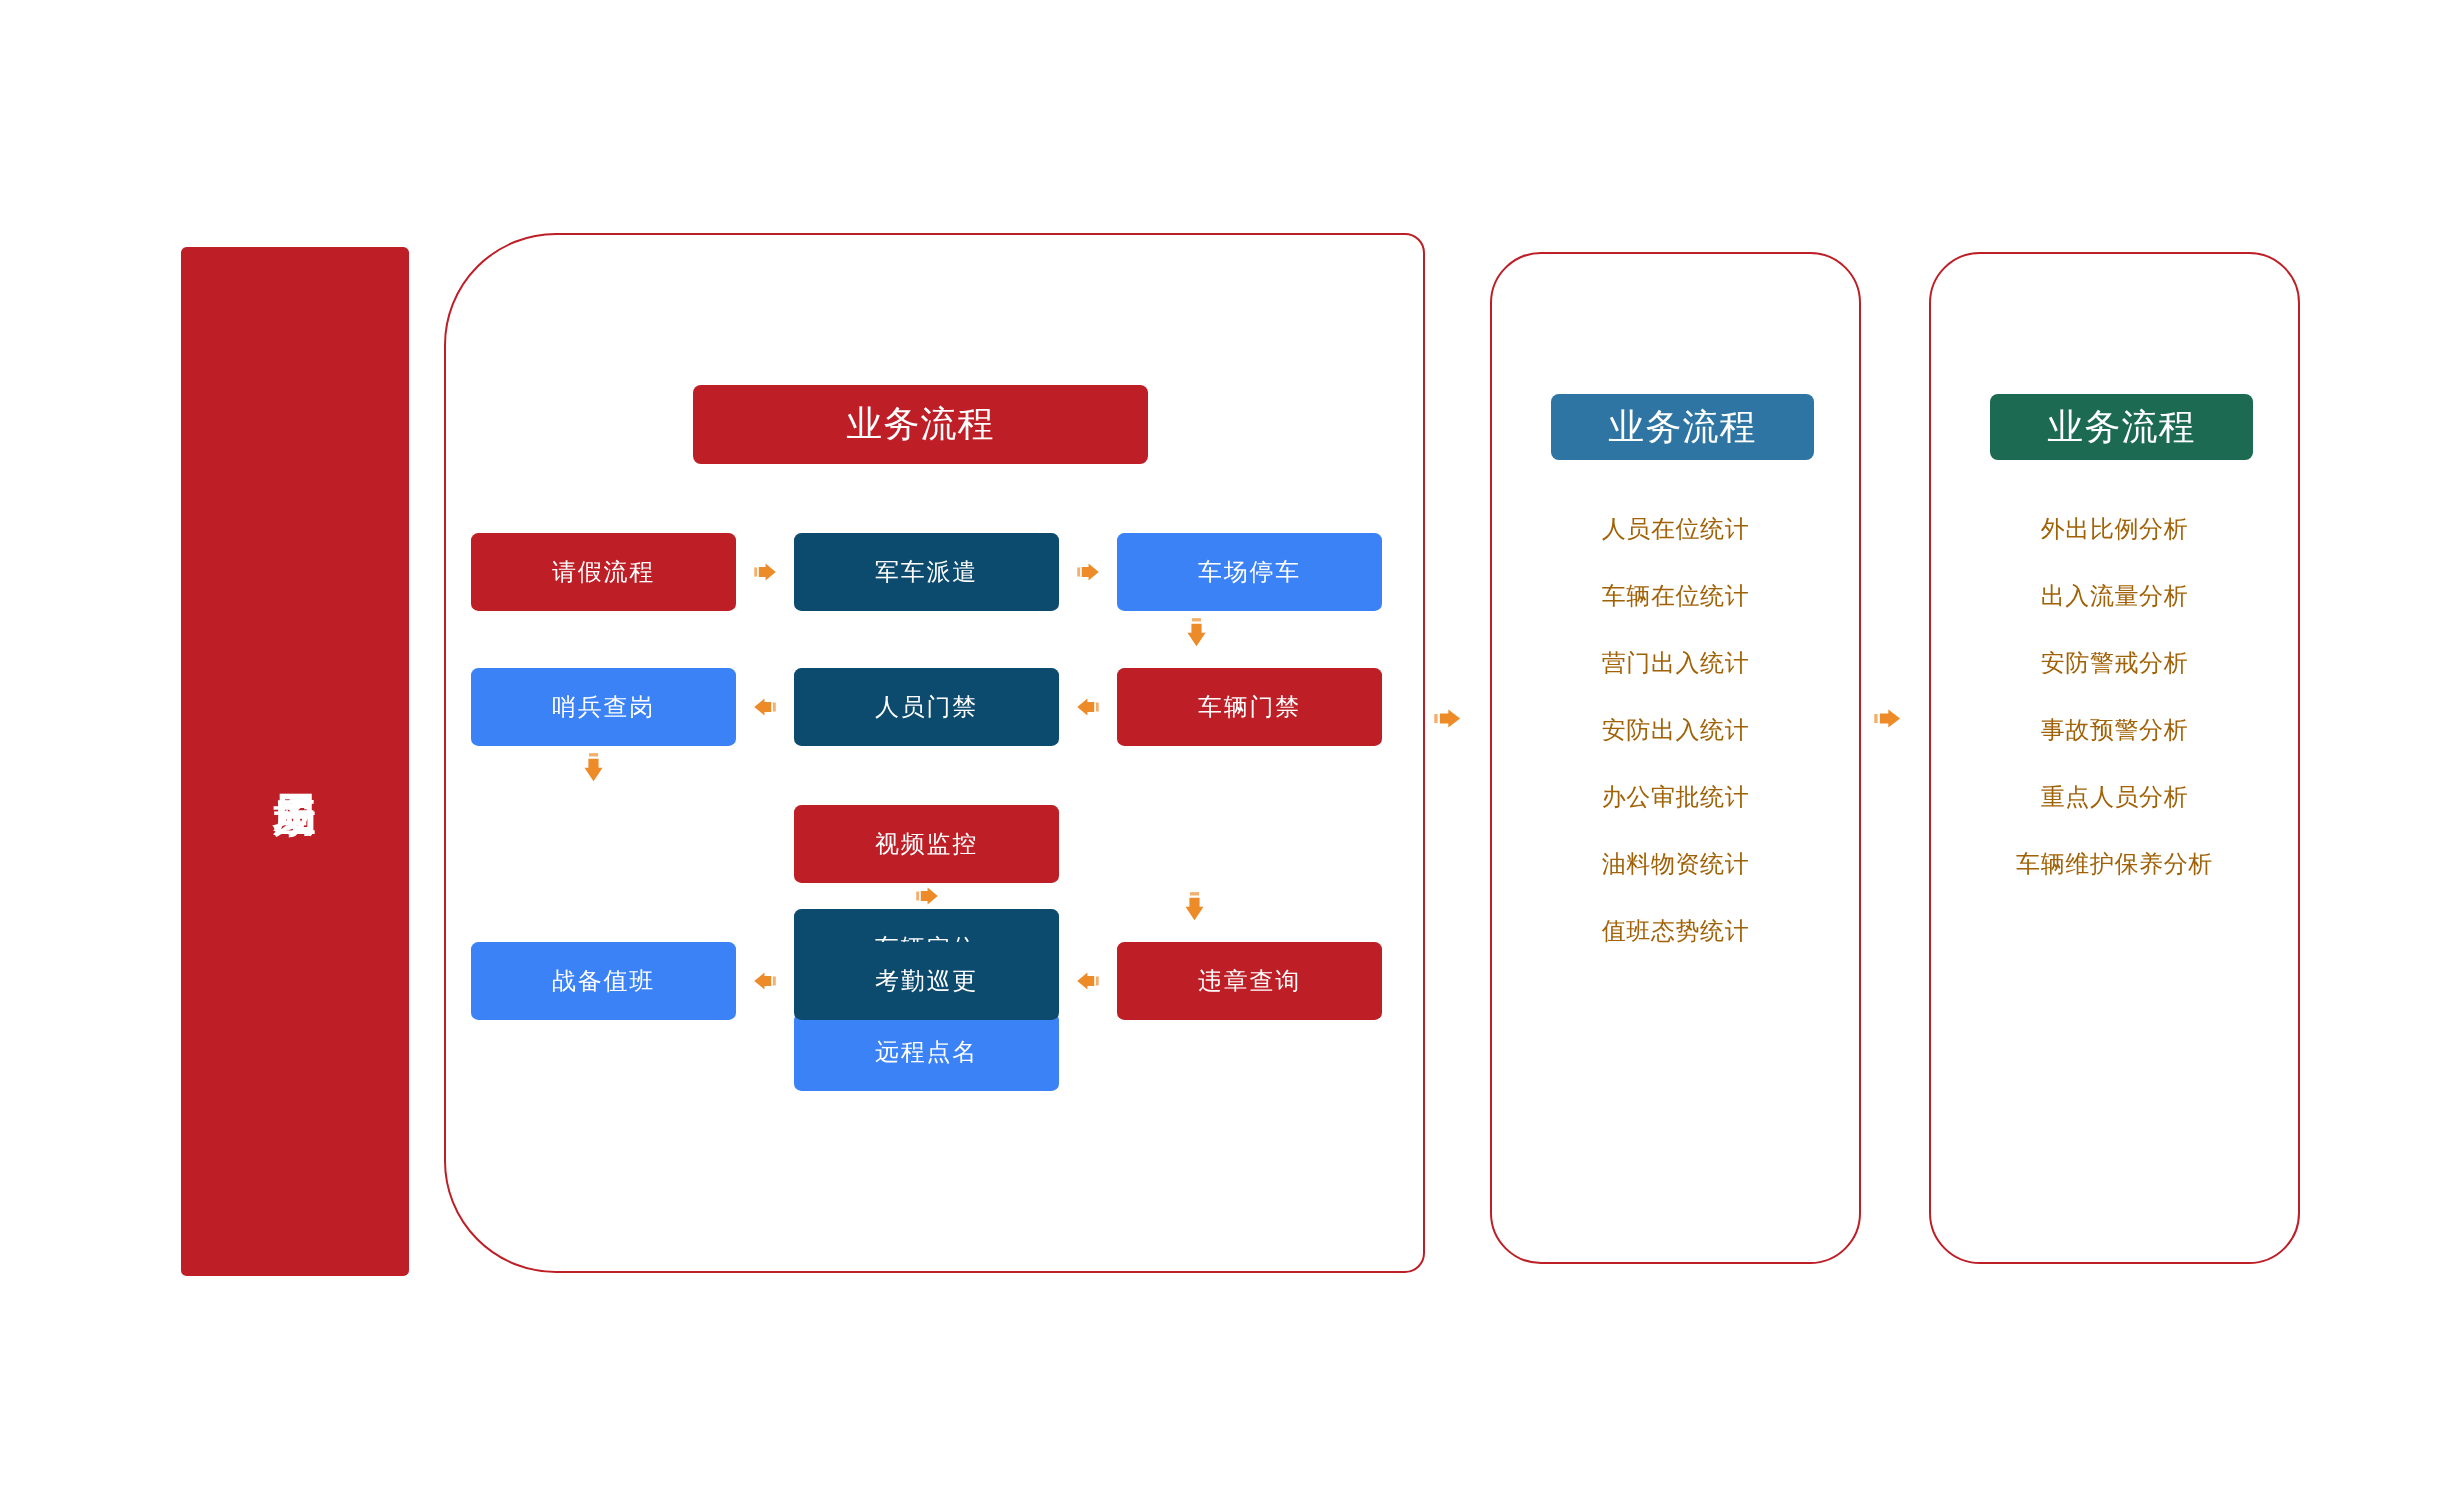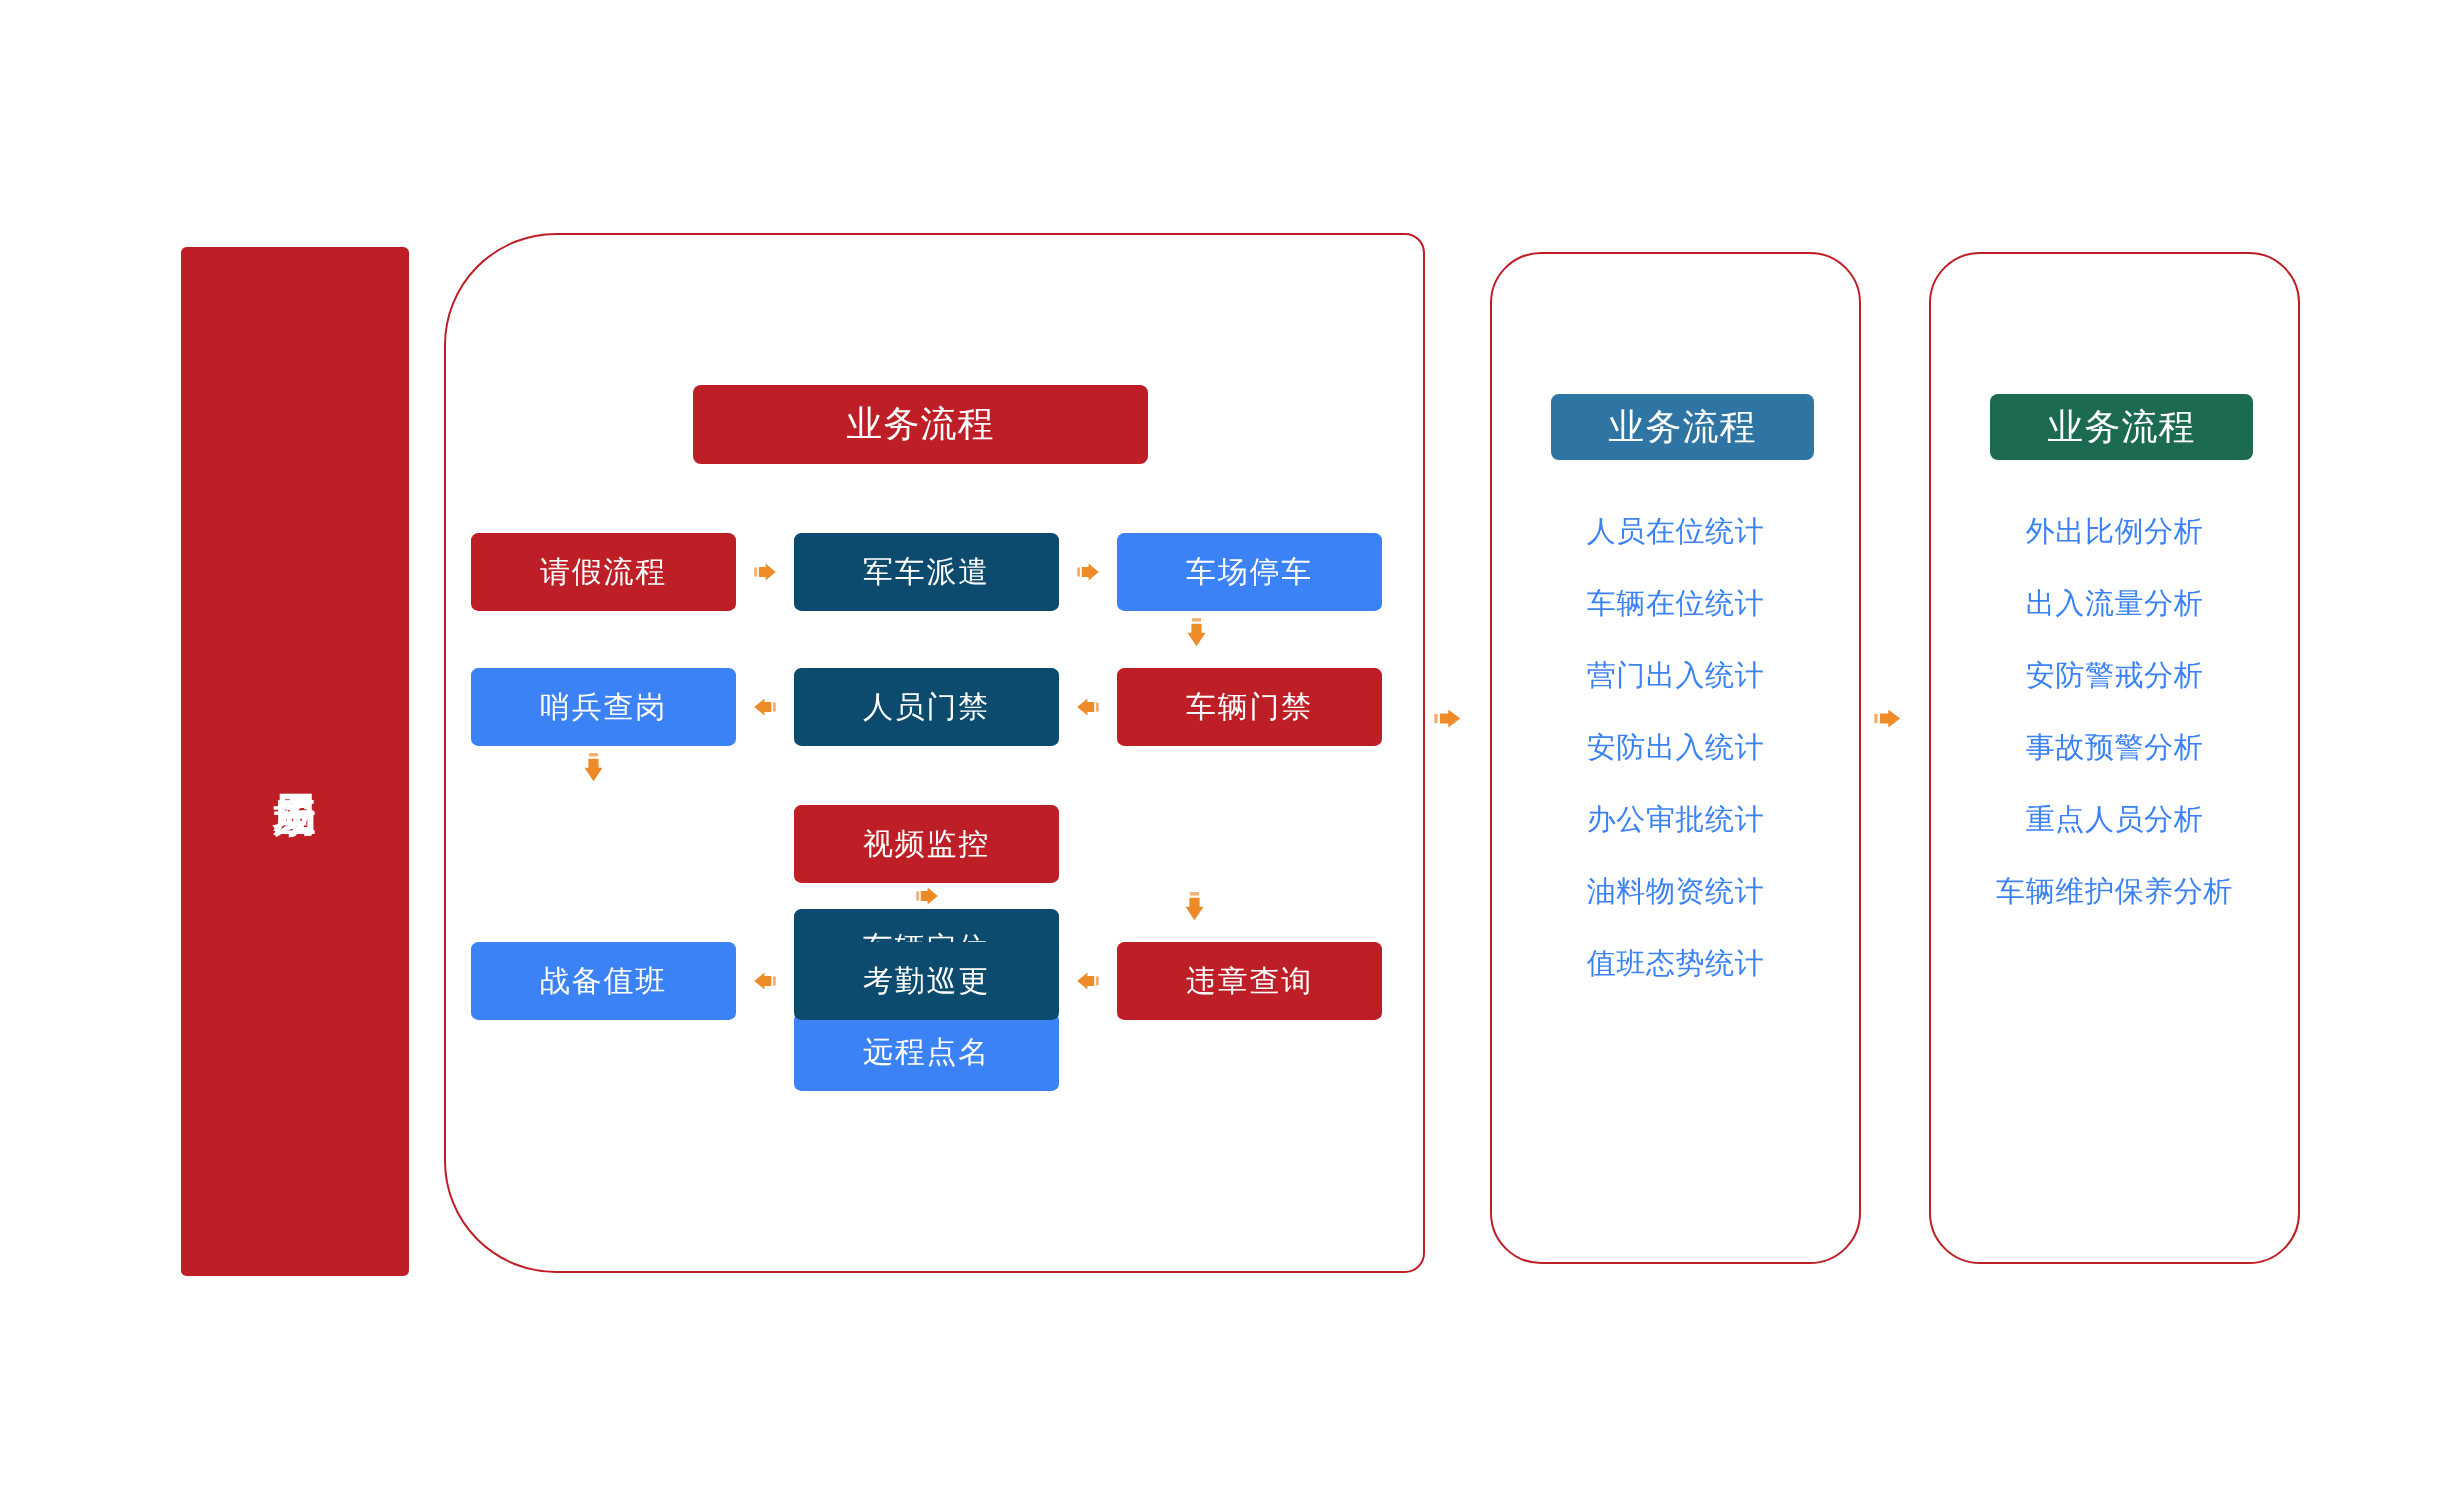--- a/index.html
+++ b/index.html
@@ -124,21 +124,21 @@
   .flow-row.r3 { top: 409px; }
 
   .flow-box {
     width: 265px;
     height: 78px;
     border-radius: 7.3px;
     display: flex;
     align-items: center;
     justify-content: center;
     color: #ffffff;
-    font-size: 30px;
+    font-size: 24px;
     letter-spacing: 1.7px;
     box-sizing: border-box;
     flex: 0 0 auto;
   }
   .flow-box.red   { background: #BE1E26; }
   .flow-box.blue  { background: #0c4a6e; }
   .flow-box.green { background: #3b82f6; }
 
   .h-gap {
     flex: 1 1 auto;
@@ -172,22 +172,22 @@
     position: absolute;
     width: 371px;
     display: flex;
     flex-direction: column;
     align-items: center;
   }
   #statistics-list { left: 1490px; top: 517px; }
   #analysis-list   { left: 1929px; top: 517px; }
 
   .panel-list .list-item {
-    font-size: 29px;
-    color: #3b82f6;
+    font-size: 24px;
+    color: #a16207;
     letter-spacing: 0.6px;
     line-height: 1;
     margin-bottom: 43px;
     white-space: nowrap;
   }
 
   
   .arrow-between {
     position: absolute;
     width: 31.5px;

